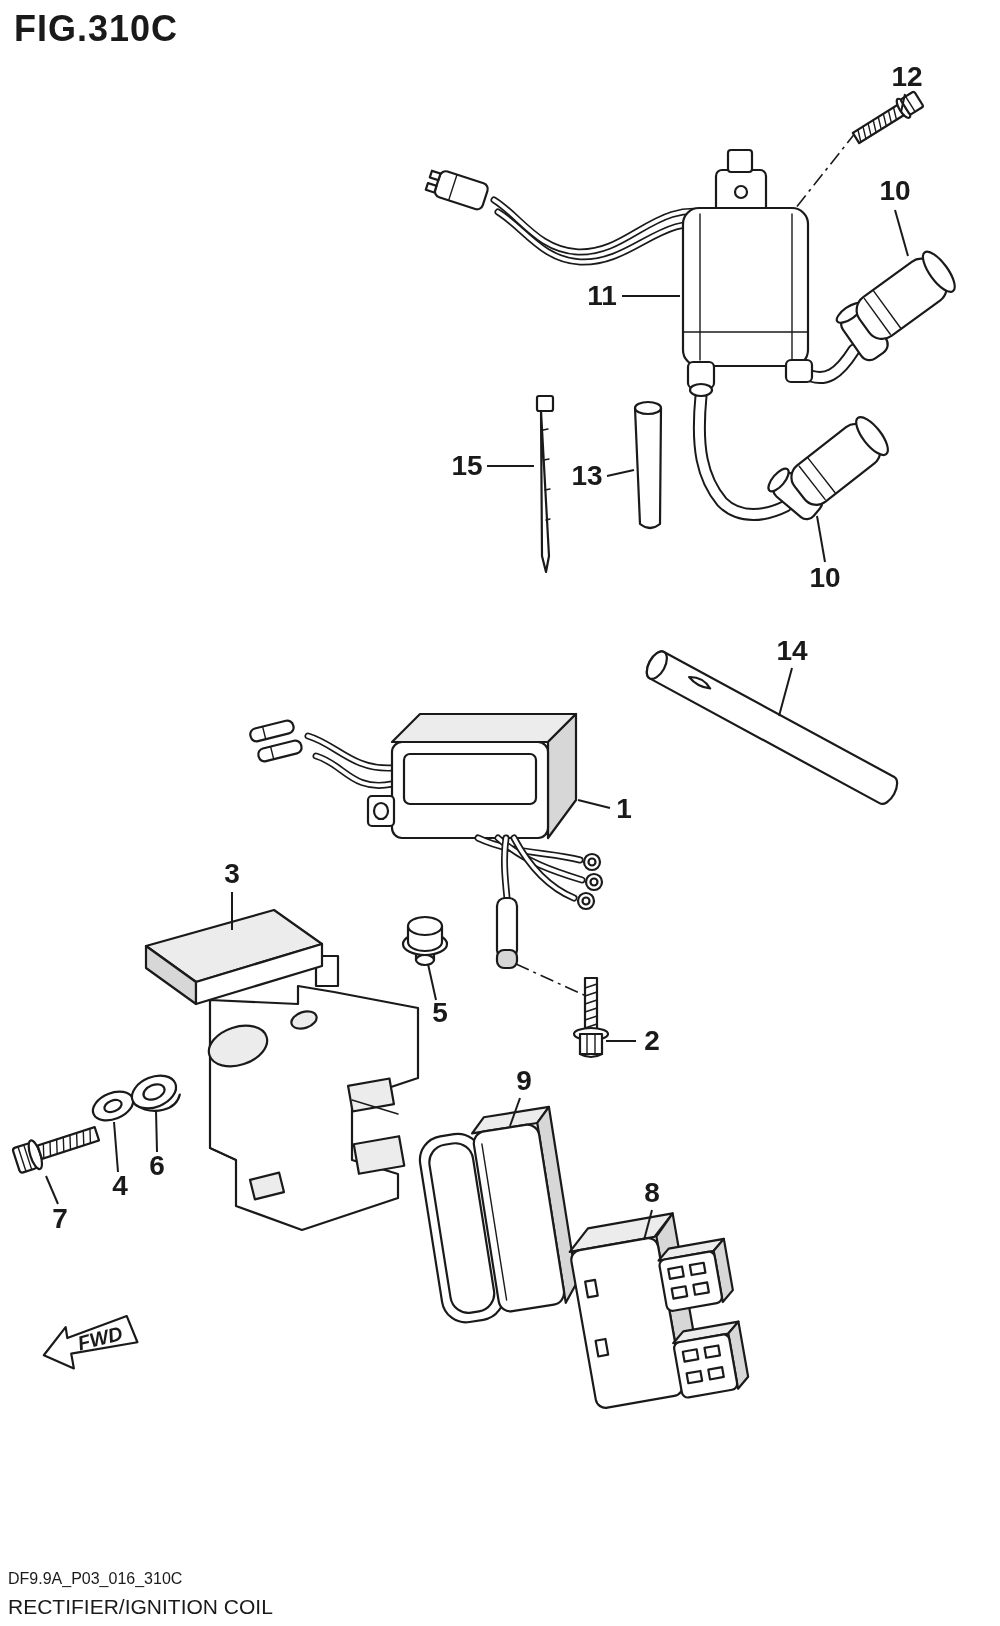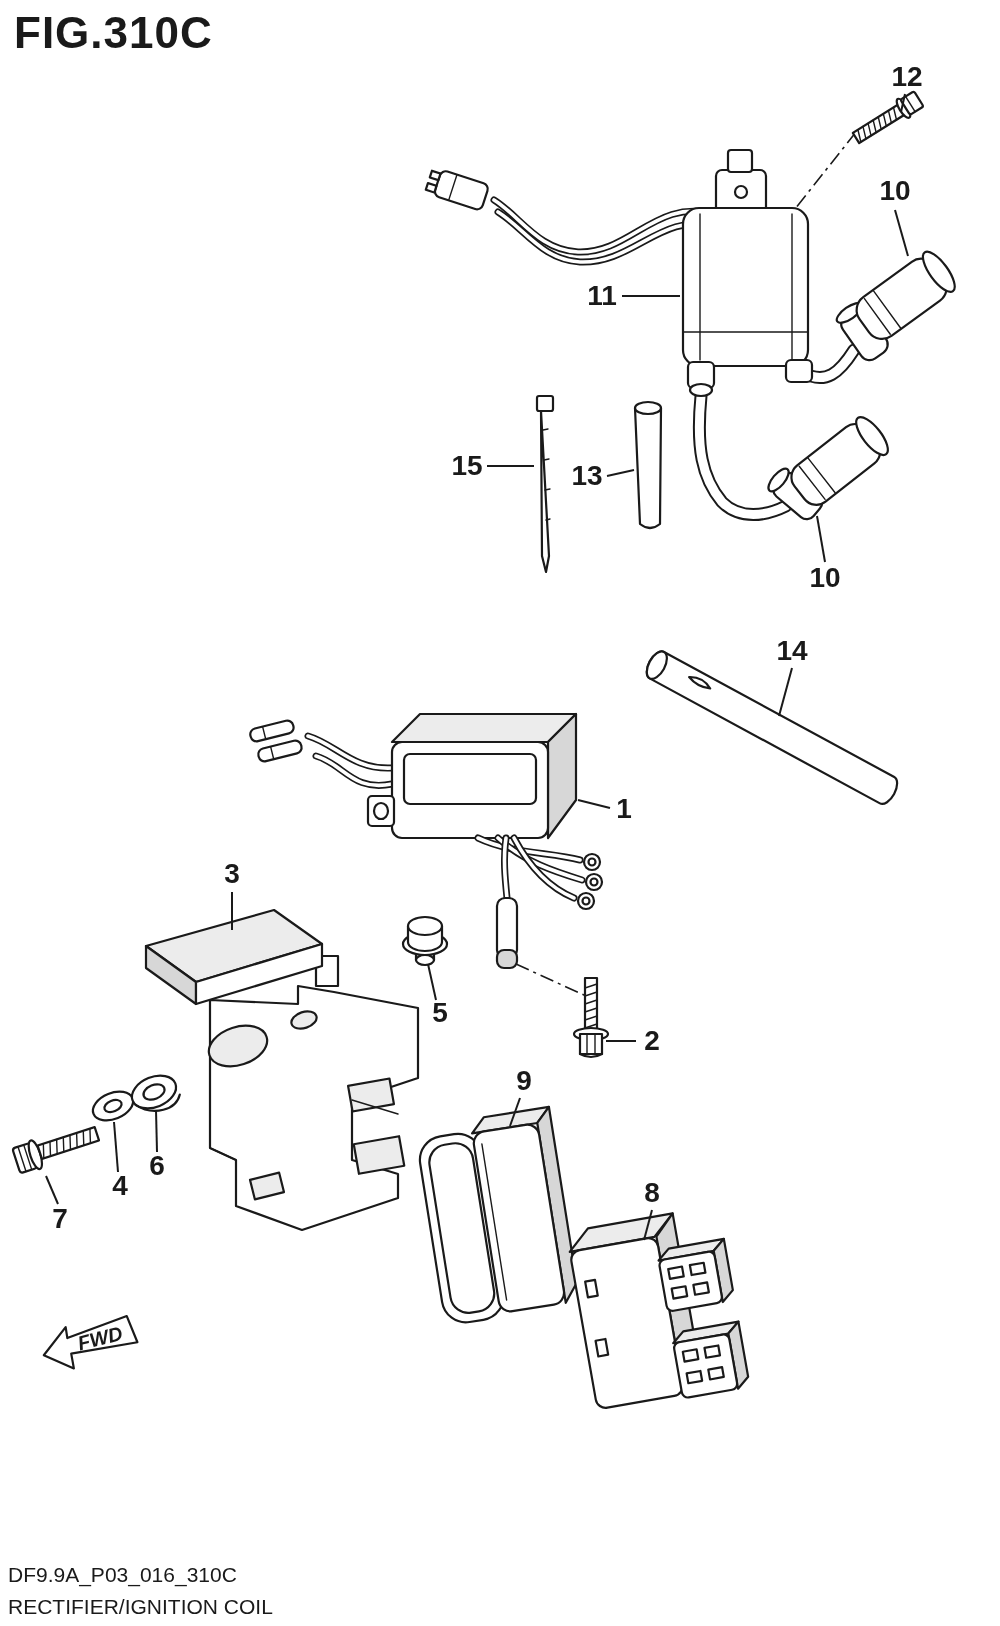--- a/index.html
+++ b/index.html
@@ -9,24 +9,24 @@
     --paper:#ffffff;
   }
   html,body{margin:0;padding:0;background:#888;}
   .page{
     position:relative;width:1000px;height:1626px;margin:0 auto;
     background:var(--paper);overflow:hidden;
     font-family:"Liberation Sans", sans-serif;color:var(--line);
   }
   .fig-title{
     position:absolute;top:8px;left:14px;margin:0;
-    font-size:44px;font-weight:bold;letter-spacing:1px;
+    font-size:36px;font-weight:bold;letter-spacing:1px;
   }
   .footer{position:absolute;left:8px;bottom:4px;line-height:1.5;}
-  .footer .code{font-size:21px;}
+  .footer .code{font-size:16px;}
   .footer .caption{font-size:21px;text-align:right;}
   svg.diagram{position:absolute;left:0;top:0;}
   
   .ln{fill:none;stroke:var(--line);stroke-width:2.2;stroke-linecap:round;stroke-linejoin:round;}
   .thin{fill:none;stroke:var(--line);stroke-width:1.4;stroke-linecap:round;}
   .fw{fill:#fff;stroke:var(--line);stroke-width:2.2;stroke-linejoin:round;}
   .fl{fill:var(--shadeL);stroke:var(--line);stroke-width:2.2;stroke-linejoin:round;}
   .fm{fill:var(--shadeM);stroke:var(--line);stroke-width:2.2;stroke-linejoin:round;}
   .tubeO{fill:none;stroke:var(--line);stroke-width:13;stroke-linecap:round;}
   .tubeI{fill:none;stroke:#fff;stroke-width:9;stroke-linecap:round;}

